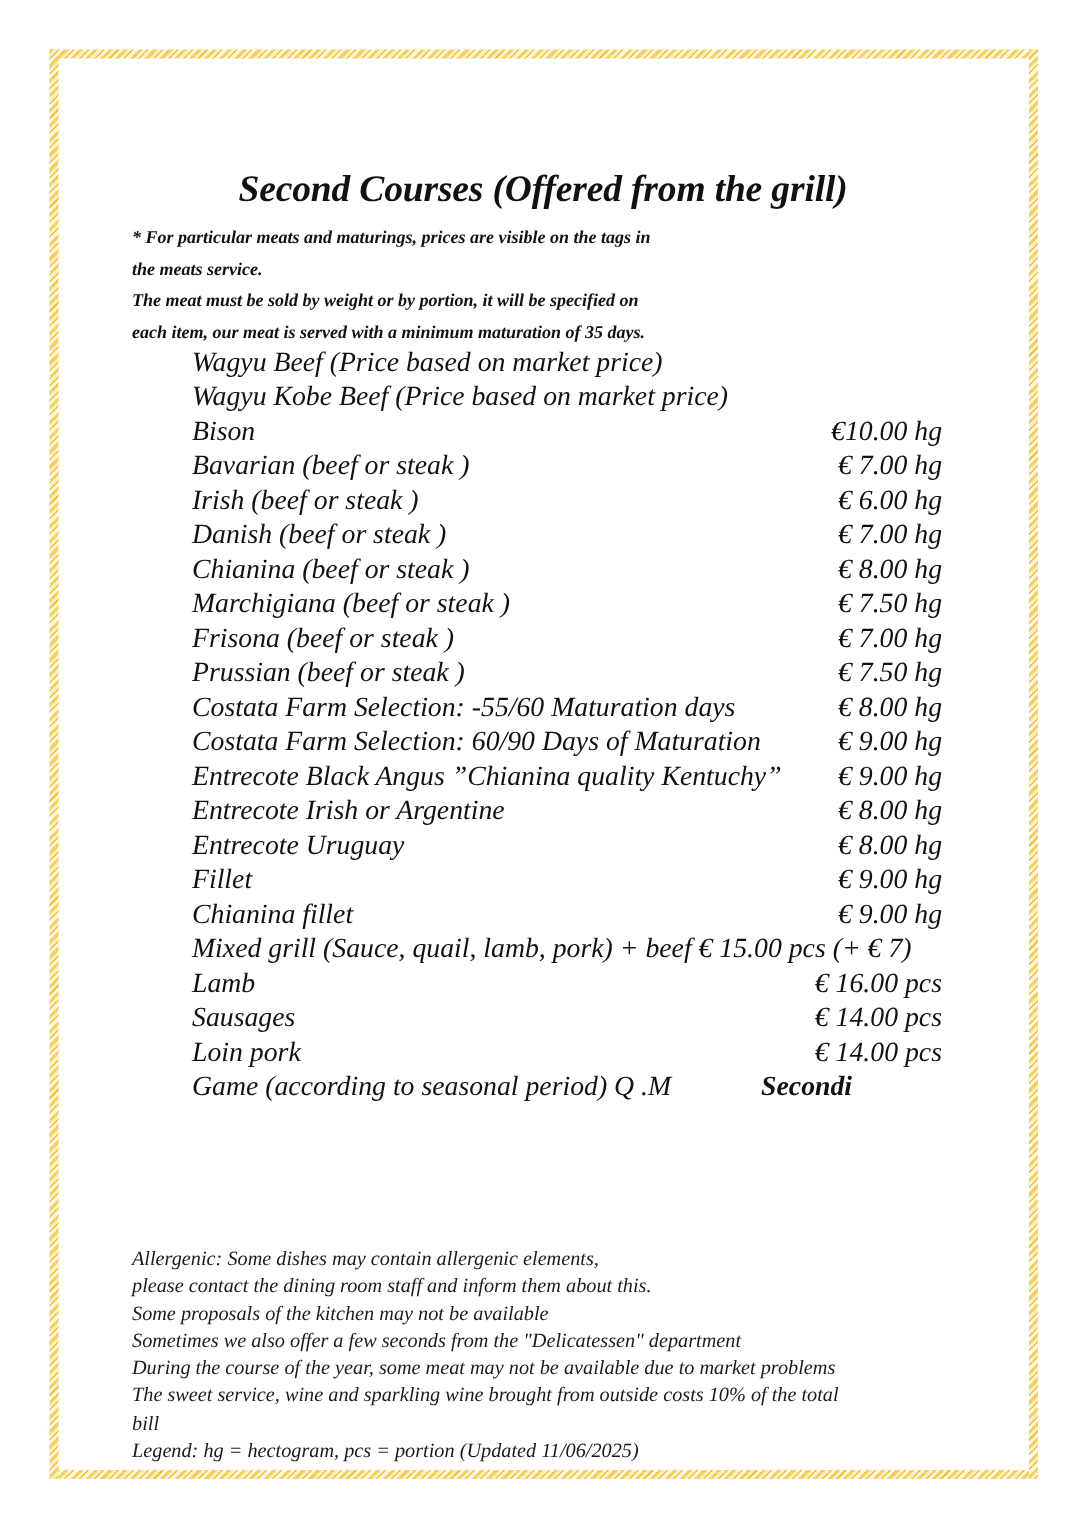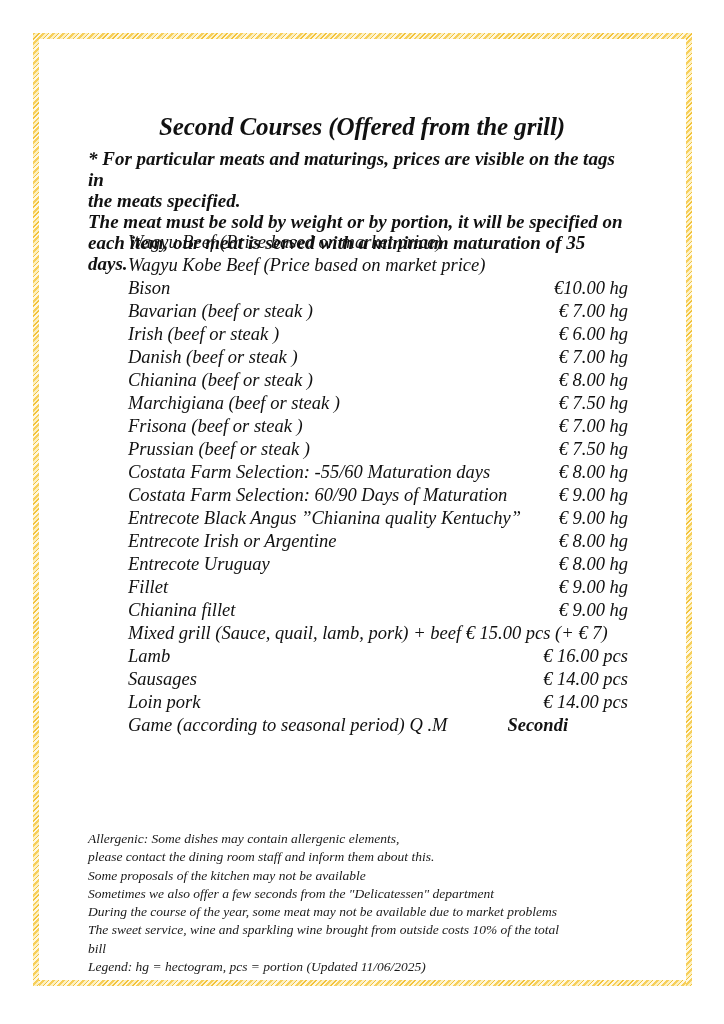--- a/index.html
+++ b/index.html
@@ -59,21 +59,21 @@
     font-style: italic;
     letter-spacing: -0.1px;
     white-space: nowrap;
   }
 
   #intro-notes {
     position: absolute;
     left: 88px;
     top: 148px;
     width: 535px;
-    font-size: 19px;
+    font-size: 12px;
     font-style: italic;
     font-weight: bold;
     line-height: 21px;
   }
   .intro-line { display: block; }
 
   #items-list {
     position: absolute;
     left: 88px;
     top: 231px;
@@ -128,21 +128,21 @@
   <div class="frame-edge frame-left"></div>
   <div class="frame-edge frame-right"></div>
 </div>
 
 <div id="menu-content">
 
   <div id="page-title">Second Courses (Offered from the grill)</div>
 
   <div id="intro-notes">
       <span class="intro-line">* For particular meats and maturings, prices are visible on the tags in</span>
-      <span class="intro-line">the meats specified.</span>
+      <span class="intro-line">the meats service.</span>
       <span class="intro-line">The meat must be sold by weight or by portion, it will be specified on</span>
       <span class="intro-line">each item, our meat is served with a minimum maturation of 35 days.</span>
     </div>
 
   <div id="items-list">
       <div class="menu-row full-width">
         <span class="item-name">Wagyu Beef (Price based on market price)</span>
         <span class="item-spacer"></span>
       </div>
       <div class="menu-row full-width">

